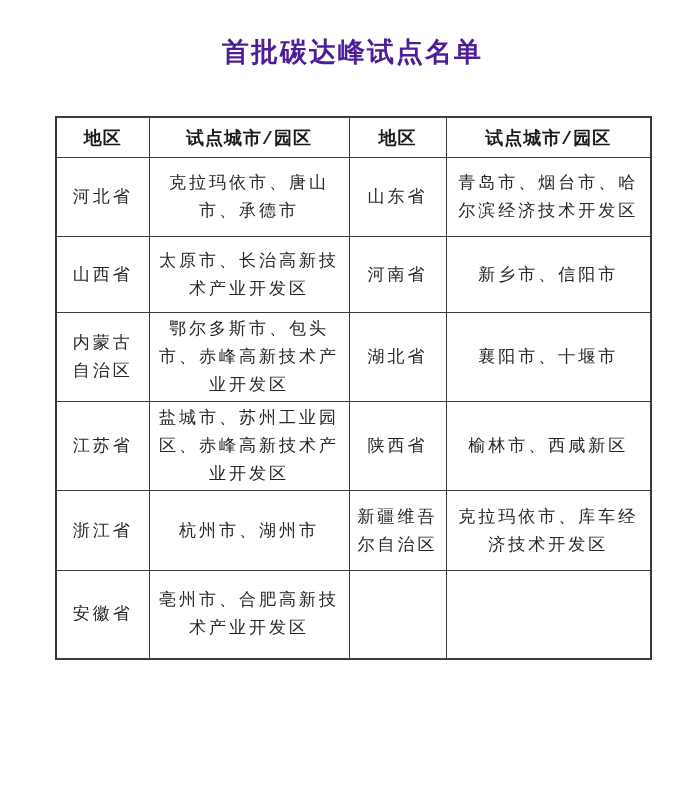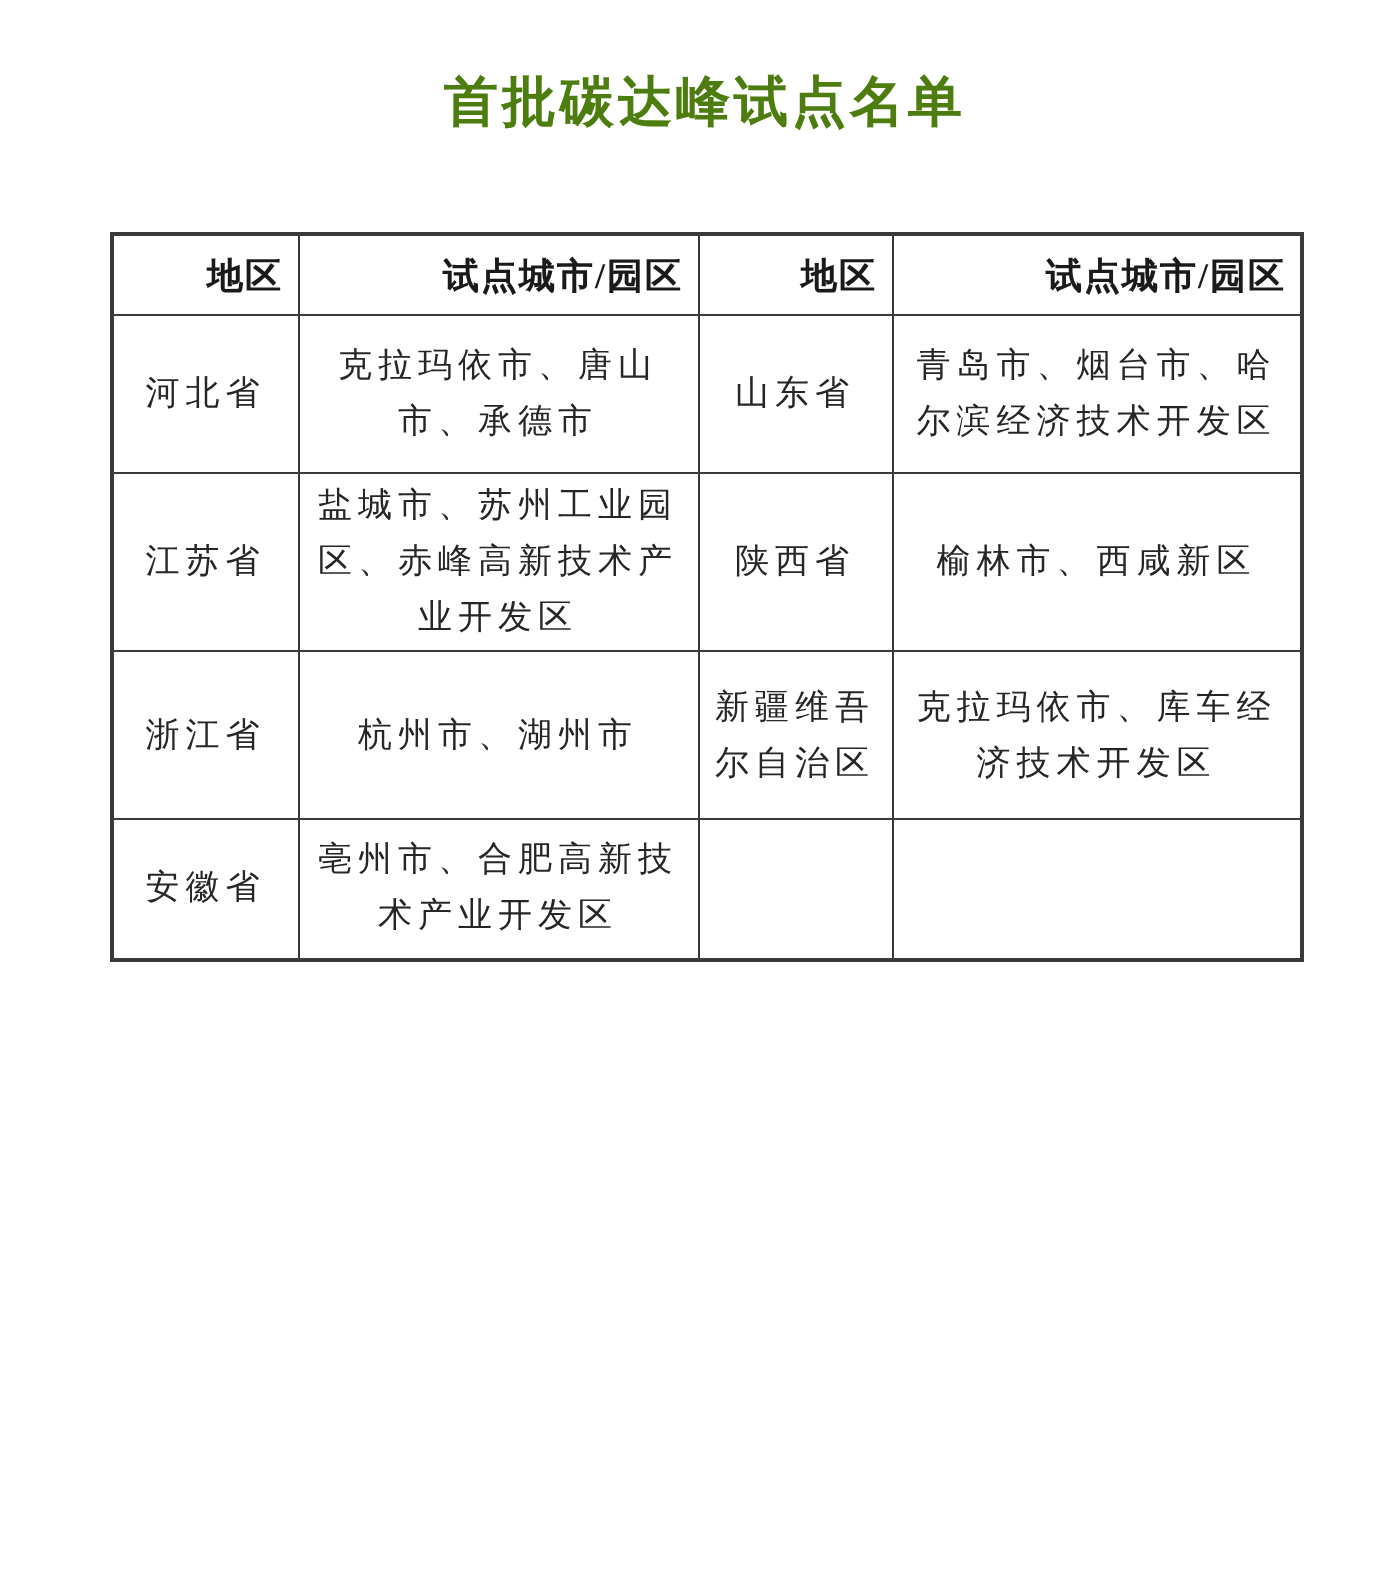--- a/index.html
+++ b/index.html
@@ -18,46 +18,45 @@
     width: 595px;
     margin-left: 55px;
   }
   .doc-title {
     margin: 36px 0 0 0;
     text-align: center;
     font-family: "DejaVu Serif", serif;
     font-size: 27px;
     font-weight: bold;
     letter-spacing: 2px;
-    color: #4d7c0f;
+    color: #4c1d95;
     line-height: 32px;
   }
   table.pilot-table {
     margin-top: 48px;
     width: 595px;
     border-collapse: collapse;
     table-layout: fixed;
     border: 2px solid #3a3a3a;
   }
   .pilot-table th,
   .pilot-table td {
     border: 1px solid #3a3a3a;
     text-align: center;
     vertical-align: middle;
     padding: 2px 7px;
     overflow: hidden;
   }
   .pilot-table th {
-    font-family: Liberation Serif, serif;
+    font-family: Liberation Mono, monospace;
     font-weight: bold;
     font-size: 18px;
     letter-spacing: 1px;
     height: 35px;
     color: #1a1a1a;
-    text-align: right;
   }
   .pilot-table td {
     font-family: "Liberation Serif", serif;
     font-size: 17px;
     letter-spacing: 3px;
     line-height: 28px;
     color: #262626;
   }
   .pilot-table td.region-cell {
     text-wrap: balance;
@@ -99,20 +98,32 @@
       </tr>
     </thead>
     <tbody>
       <tr>
         <td class="region-cell">河北省</td>
         <td class="cities-cell">克拉玛依市、唐山市、承德市</td>
         <td class="region-cell">山东省</td>
         <td class="cities-cell">青岛市、烟台市、哈尔滨经济技术开发区</td>
       </tr>
       <tr>
+        <td class="region-cell">山西省</td>
+        <td class="cities-cell">太原市、长治高新技术产业开发区</td>
+        <td class="region-cell">河南省</td>
+        <td class="cities-cell">新乡市、信阳市</td>
+      </tr>
+      <tr>
+        <td class="region-cell">内蒙古自治区</td>
+        <td class="cities-cell">鄂尔多斯市、包头市、赤峰高新技术产业开发区</td>
+        <td class="region-cell">湖北省</td>
+        <td class="cities-cell">襄阳市、十堰市</td>
+      </tr>
+      <tr>
         <td class="region-cell">江苏省</td>
         <td class="cities-cell">盐城市、苏州工业园区、赤峰高新技术产业开发区</td>
         <td class="region-cell">陕西省</td>
         <td class="cities-cell">榆林市、西咸新区</td>
       </tr>
       <tr>
         <td class="region-cell">浙江省</td>
         <td class="cities-cell">杭州市、湖州市</td>
         <td class="region-cell">新疆维吾尔自治区</td>
         <td class="cities-cell">克拉玛依市、库车经济技术开发区</td>

